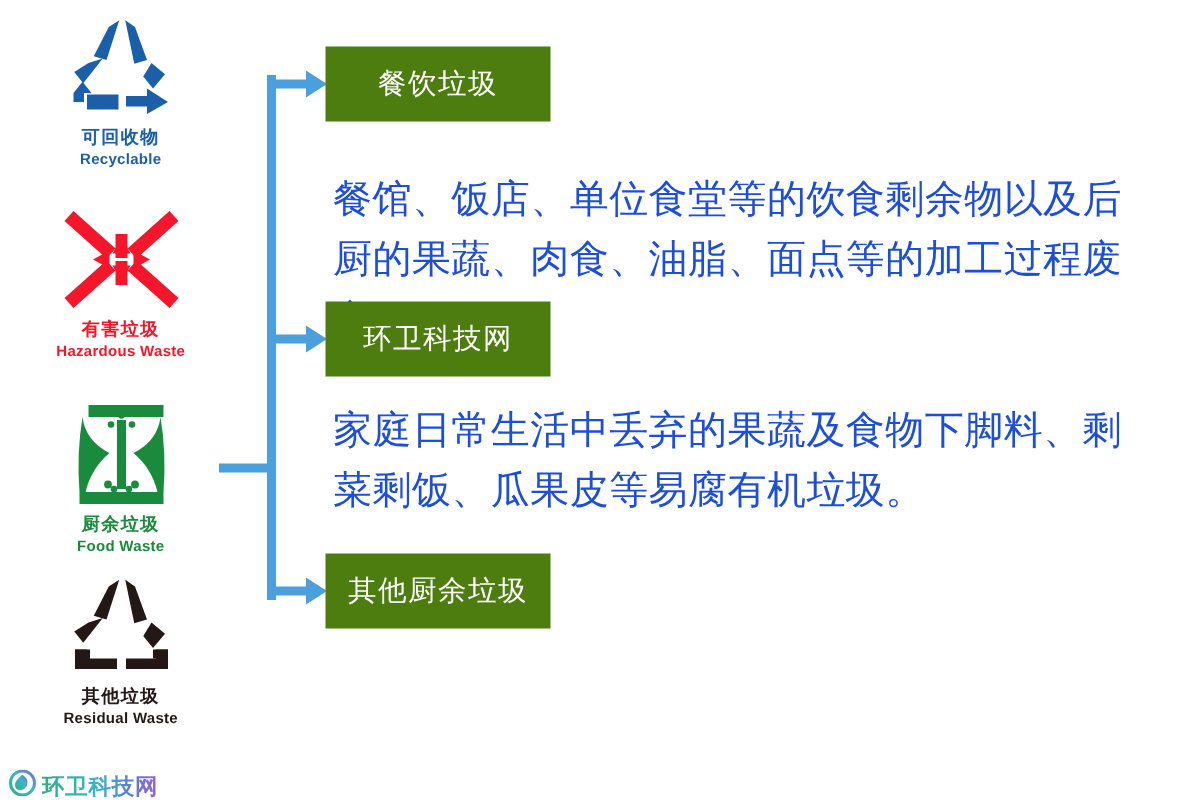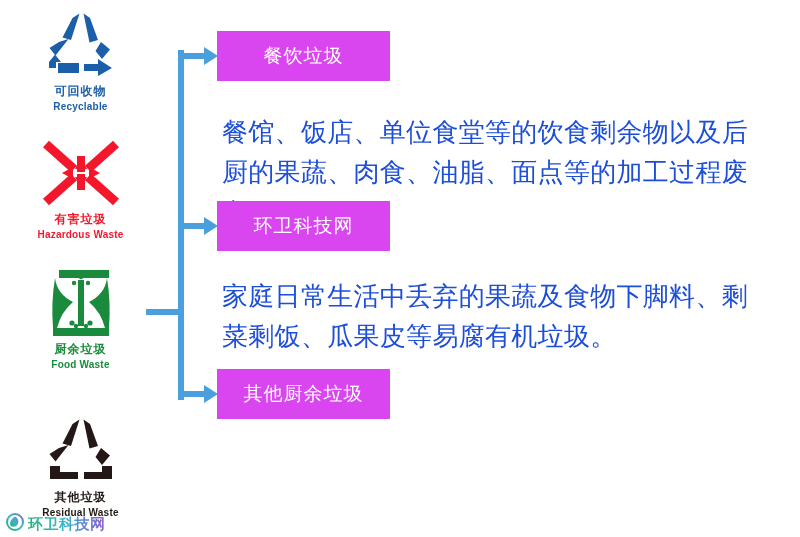--- a/index.html
+++ b/index.html
@@ -47,21 +47,21 @@
     font-weight: bold;
     letter-spacing: 0.2px;
     line-height: 1.3;
     margin-top: 1px;
     white-space: nowrap;
   }
 
   #icon-recyclable  { top: 10px;  }
   #icon-hazardous   { top: 138px; }
   #icon-food        { top: 268px; }
-  #icon-residual    { top: 416px; }
+  #icon-residual    { top: 383px; }
 
   .c-blue  { color: #1B5FA8; }
   .c-red   { color: #F4172B; }
   .c-green { color: #1A8A3C; text-align: center; }
   .c-dark  { color: #231815; }
 
   
   .conn {
     position: absolute;
     background: #4A9FDC;
@@ -96,23 +96,23 @@
     left: 146px;
     top: 309px;
     width: 38px;
     height: 6px;
   }
 
   
   .hbox {
     position: absolute;
     left: 217px;
-    width: 173px;
+    width: 150px;
     height: 50px;
-    background: #d946ef;
+    background: #4d7c0f;
     color: #ffffff;
     font-size: 19px;
     letter-spacing: 1px;
     display: flex;
     align-items: center;
     justify-content: center;
   }
   #hbox-1 { top: 31px;  }
   #hbox-2 { top: 201px; }
   #hbox-3 { top: 369px; }
@@ -121,21 +121,21 @@
   .desc {
     position: absolute;
     left: 222px;
     width: 540px;
     font-size: 26px;
     line-height: 1.55;
     color: #1d4ed8;
     letter-spacing: 0.3px;
   }
   #desc-1 { top: 112px; }
-  #desc-2 { top: 276px; }
+  #desc-2 { top: 266px; }
   #desc-3 { top: 452px; }
 
   
   #watermark {
     position: absolute;
     left: 6px;
     top: 513px;
     display: flex;
     align-items: center;
     gap: 4px;

